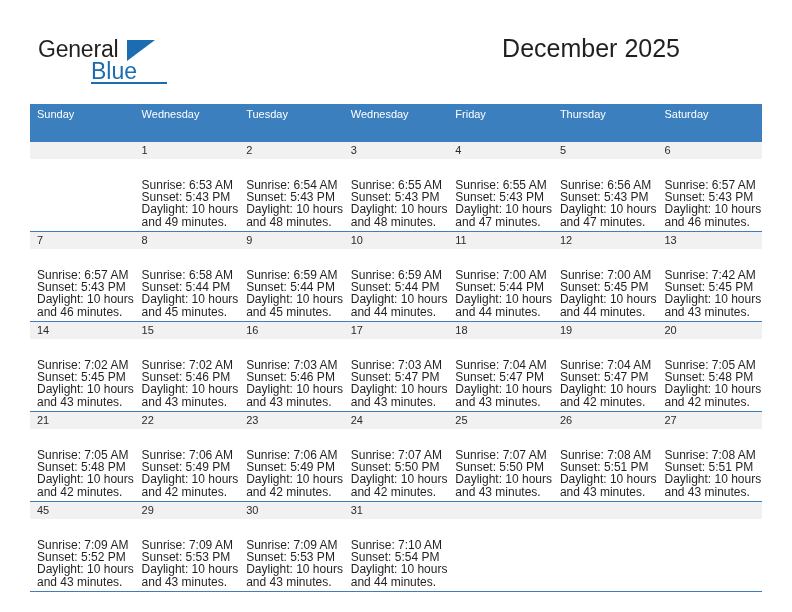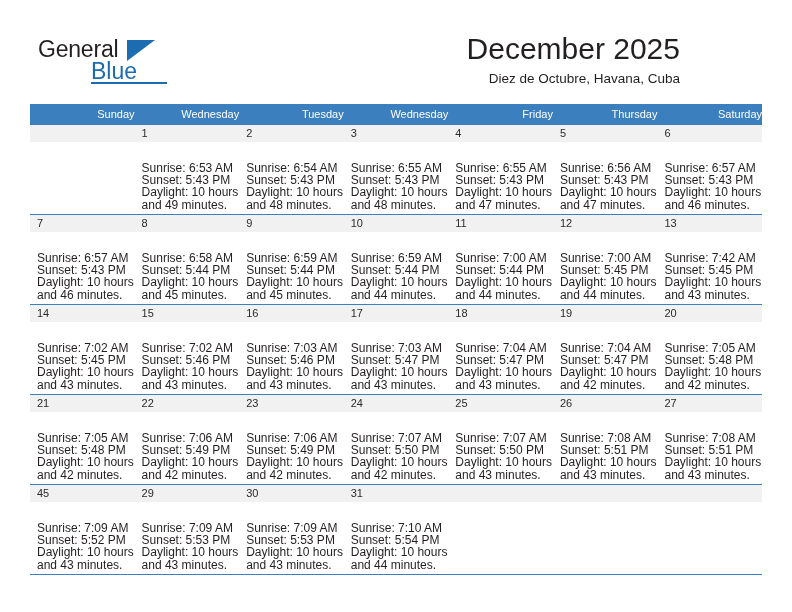--- a/index.html
+++ b/index.html
@@ -36,37 +36,36 @@
   }
   .logo-underline {
     position: absolute; left: 53px; top: 46px; width: 76px; height: 2px;
     background: #1b6cb0;
   }
 
   .title-block {
     position: absolute; right: 32px; top: 32px; text-align: right;
   }
   .month-title {
-    font-size: 30px; color: #231f20; font-weight: 400; line-height: 33px;
+    font-size: 25px; color: #231f20; font-weight: 400; line-height: 33px;
     white-space: nowrap;
   }
   .location-title {
     font-size: 13.5px; color: #231f20; font-weight: 400;
     line-height: 18px; margin-top: 5px; white-space: nowrap;
   }
 
   
   .calendar {
     position: absolute; left: 30px; top: 104px;
     width: 732px;
   }
   .weekdays {
-    display: flex; width: 732px; height: 21px;
+    display: flex; width: 732px; height: 38px;
     background: #3c7fbe;
-    text-align: right;
   }
   .weekday {
     flex: 1 1 0; min-width: 0;
     color: #ffffff; font-size: 11px; line-height: 21px;
     padding-left: 7px; white-space: nowrap;
   }
 
   .week {
     display: flex; width: 732px; height: 90px;
     border-bottom: 1px solid #3c7fbe;
@@ -99,21 +98,20 @@
 
     <div class="logo">
       <span class="logo-general">General</span>
       <span class="logo-tri"></span>
       <span class="logo-blue">Blue</span>
       <span class="logo-underline"></span>
     </div>
 
     <div class="title-block">
       <div class="month-title">December 2025</div>
-      <div class="location-title">Diez de Octubre, Havana, Cuba</div>
     </div>
 
   </div>
 
   <div class="calendar">
     <div class="weekdays" id="weekday-row">
         <div class="weekday">Sunday</div>
         <div class="weekday">Wednesday</div>
         <div class="weekday">Tuesday</div>
         <div class="weekday">Wednesday</div>

